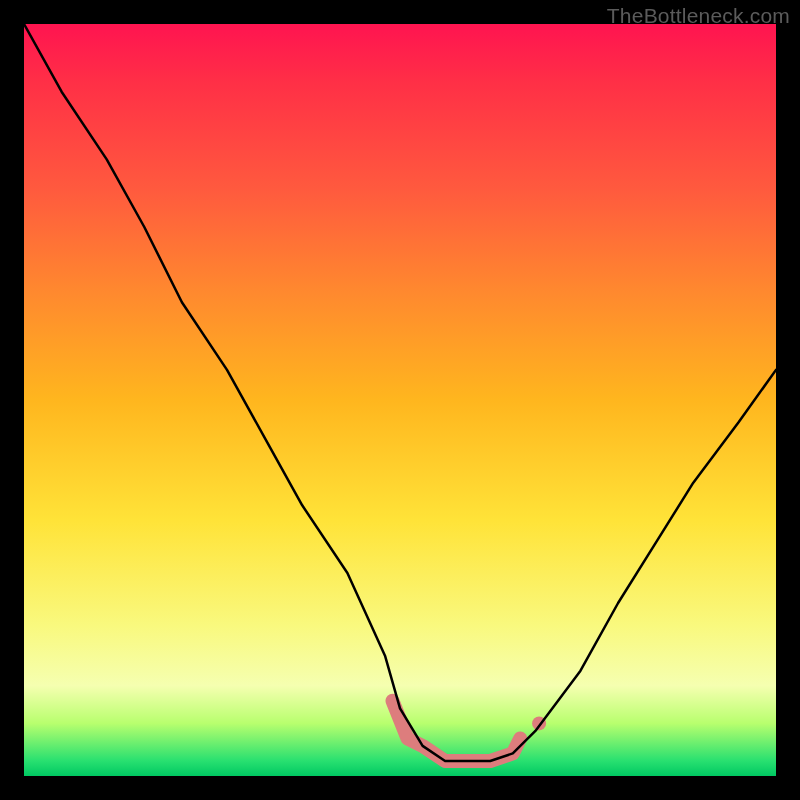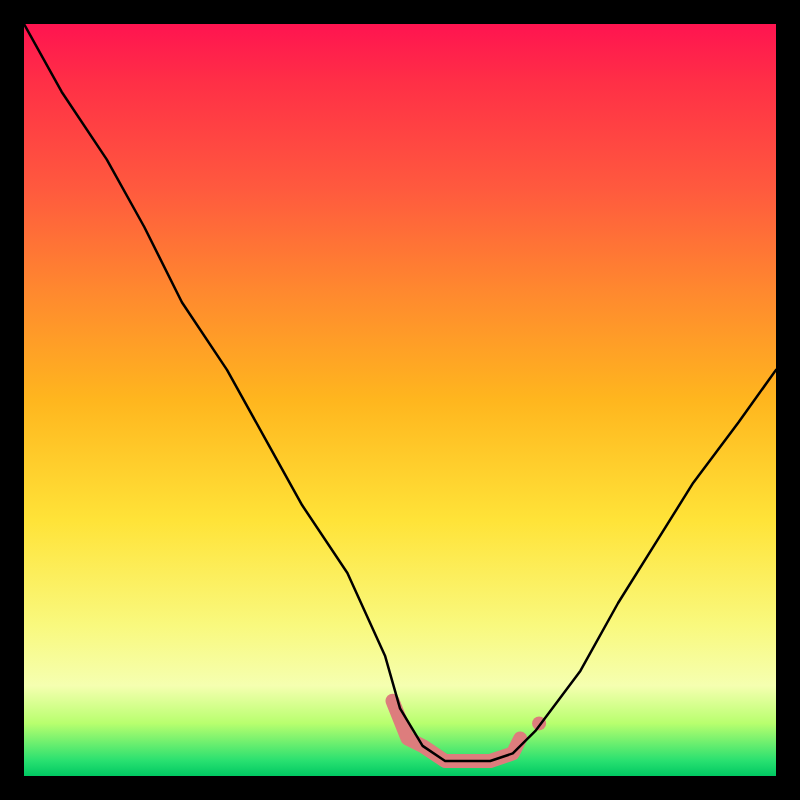--- a/index.html
+++ b/index.html
@@ -64,13 +64,14 @@
   <div class="plot"></div>
 
   <svg class="curve" viewBox="0 0 752 752" preserveAspectRatio="none">
     <g>
         <path d="M368.5 676.8 L383.5 714.4 L398.6 721.9 L421.1 737.0 L443.7 737.0 L466.2 737.0 L488.8 729.4 L496.3 714.4" fill="none" stroke="#dd7d7d" stroke-width="14" stroke-linecap="round" stroke-linejoin="round"></path>
         <circle cx="515.1" cy="699.4" r="7" fill="#dd7d7d"></circle>
         <path d="M0.0 0.0 L37.6 67.7 L82.7 135.4 L120.3 203.0 L157.9 278.2 L203.0 345.9 L240.6 413.6 L278.2 481.3 L323.4 549.0 L361.0 631.7 L376.0 684.3 L398.6 721.9 L421.1 737.0 L443.7 737.0 L466.2 737.0 L488.8 729.4 L511.4 706.9 L556.5 646.7 L594.1 579.0 L631.7 518.9 L669.3 458.7 L714.4 398.6 L752.0 345.9" fill="none" stroke="#000000" stroke-width="2.5" stroke-linecap="round" stroke-linejoin="round"></path>
       </g>
   </svg>
 
+  <div class="watermark">TheBottleneck.com</div>
 </div>
 
 </body></html>

